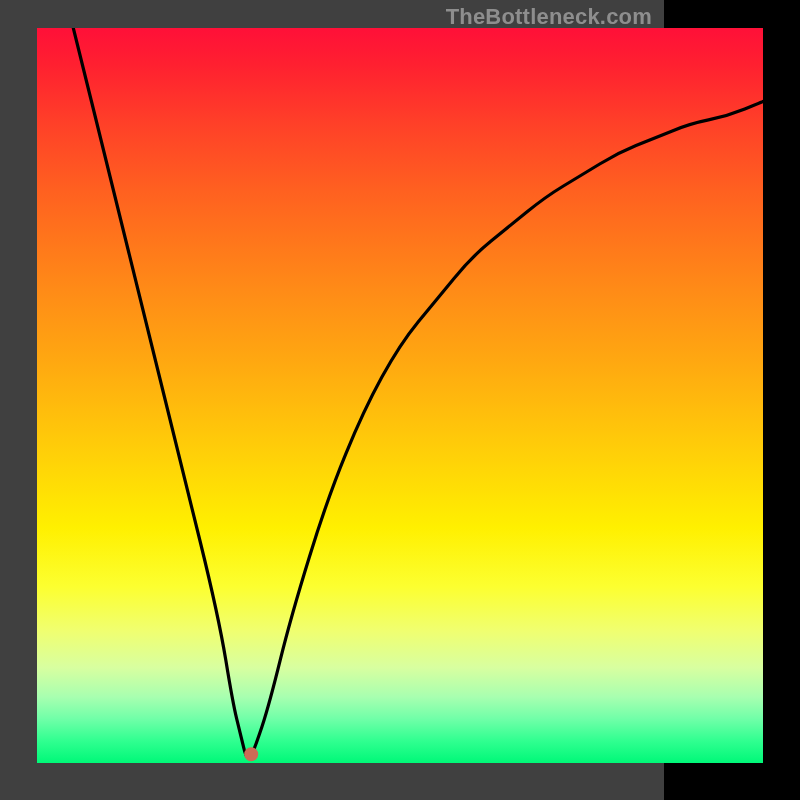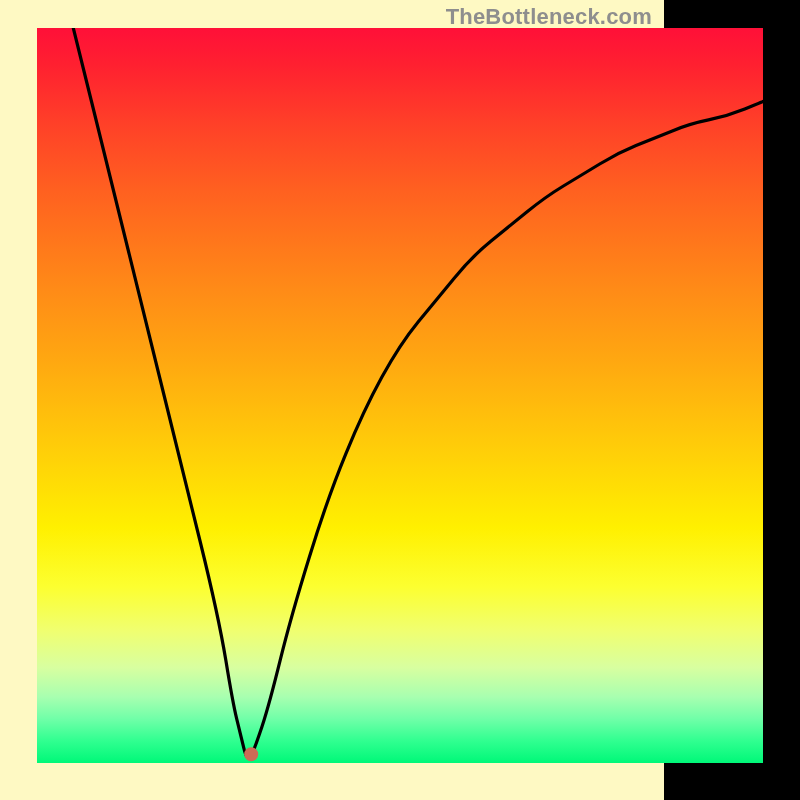--- a/index.html
+++ b/index.html
@@ -8,21 +8,21 @@
     width: 800px;
     height: 800px;
     background: #000;
     overflow: hidden;
     font-family: Arial, Helvetica, sans-serif;
   }
   .frame {
     position: relative;
     width: 664px;
     height: 800px;
-    background: #fef9c3;
+    background: #404040;
   }
   .plot-area {
     position: absolute;
     left: 37px;
     top: 28px;
     width: 726px;
     height: 735px;
     
     background: linear-gradient(
       to bottom,

